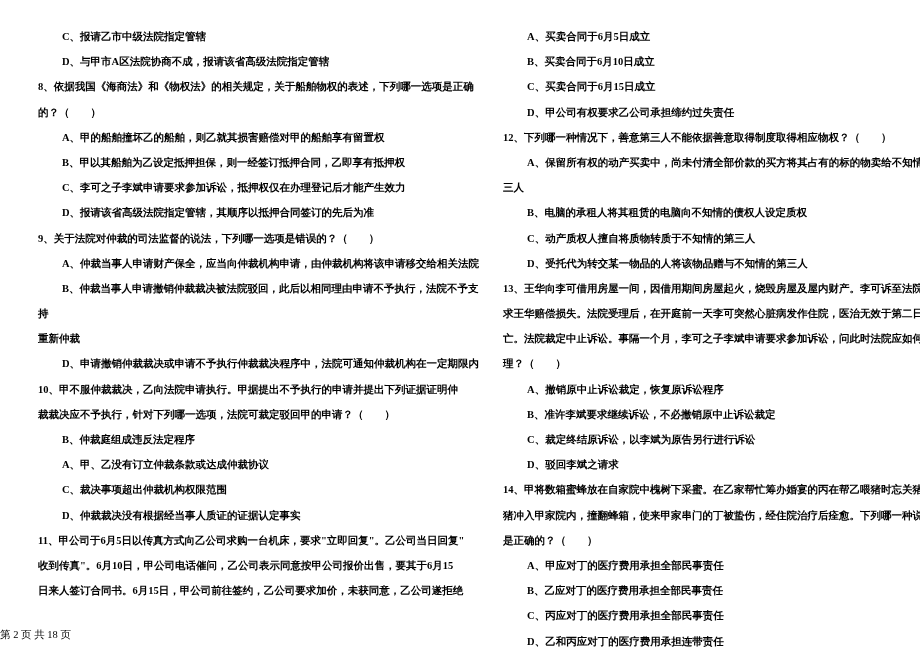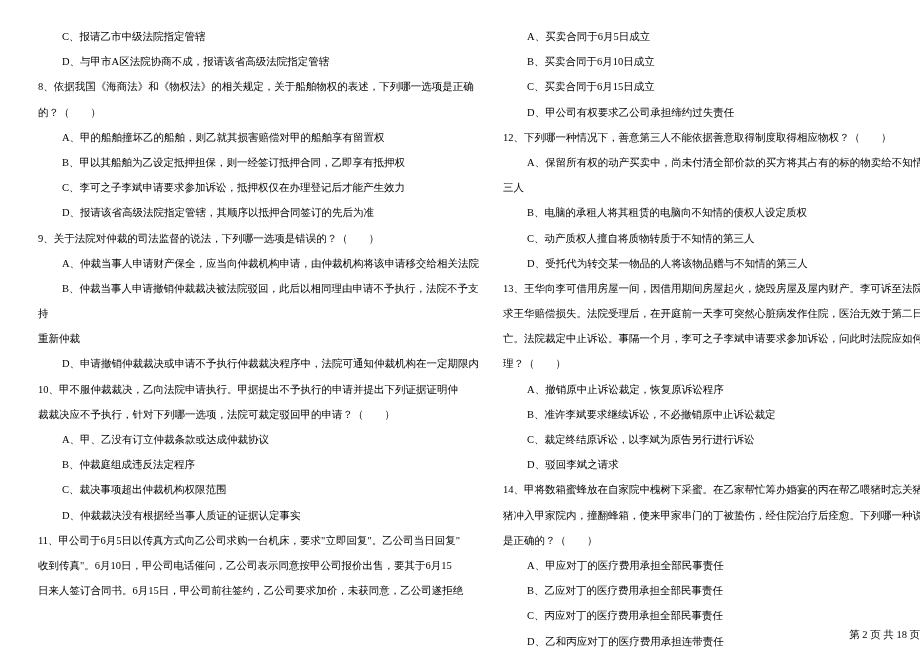--- a/index.html
+++ b/index.html
@@ -17,29 +17,29 @@
       display: flex;
       padding: 24px 38px 0 38px;
       width: 100%;
       height: 610px;
       gap: 24px;
     }
     .column {
       flex: 1;
       line-height: 2.4;
     }
-    .line { white-space: nowrap; }
+    .line { white-space: nowrap; font-weight: bold; }
     .indent1 { padding-left: 24px; }
     .indent2 { padding-left: 0; }
     .footer {
       position: absolute;
       bottom: 8px;
       left: 0;
       width: 100%;
-      text-align: right;
+      text-align: left;
       font-size: 10.5px;
       color: #000;
     }
   </style>
 </head>
 <body>
 
 <div class="page">
   <div class="column">
     <div class="line indent1">C、报请乙市中级法院指定管辖</div>
@@ -51,22 +51,22 @@
     <div class="line indent1">C、李可之子李斌申请要求参加诉讼，抵押权仅在办理登记后才能产生效力</div>
     <div class="line indent1">D、报请该省高级法院指定管辖，其顺序以抵押合同签订的先后为准</div>
     <div class="line indent2">9、关于法院对仲裁的司法监督的说法，下列哪一选项是错误的？（　　）</div>
     <div class="line indent1">A、仲裁当事人申请财产保全，应当向仲裁机构申请，由仲裁机构将该申请移交给相关法院</div>
     <div class="line indent1">B、仲裁当事人申请撤销仲裁裁决被法院驳回，此后以相同理由申请不予执行，法院不予支</div>
     <div class="line indent2">持</div>
     <div class="line indent2">重新仲裁</div>
     <div class="line indent1">D、申请撤销仲裁裁决或申请不予执行仲裁裁决程序中，法院可通知仲裁机构在一定期限内</div>
     <div class="line indent2">10、甲不服仲裁裁决，乙向法院申请执行。甲据提出不予执行的申请并提出下列证据证明仲</div>
     <div class="line indent2">裁裁决应不予执行，针对下列哪一选项，法院可裁定驳回甲的申请？（　　）</div>
+    <div class="line indent1">B、仲裁庭组成违反法定程序</div>
     <div class="line indent1">A、甲、乙没有订立仲裁条款或达成仲裁协议</div>
-    <div class="line indent1">B、仲裁庭组成违反法定程序</div>
     <div class="line indent1">C、裁决事项超出仲裁机构权限范围</div>
     <div class="line indent1">D、仲裁裁决没有根据经当事人质证的证据认定事实</div>
     <div class="line indent2">11、甲公司于6月5日以传真方式向乙公司求购一台机床，要求"立即回复"。乙公司当日回复"</div>
     <div class="line indent2">收到传真"。6月10日，甲公司电话催问，乙公司表示同意按甲公司报价出售，要其于6月15</div>
     <div class="line indent2">日来人签订合同书。6月15日，甲公司前往签约，乙公司要求加价，未获同意，乙公司遂拒绝</div>
 
   </div>
   <div class="column">
     <div class="line indent1">A、买卖合同于6月5日成立</div>
     <div class="line indent1">B、买卖合同于6月10日成立</div>

